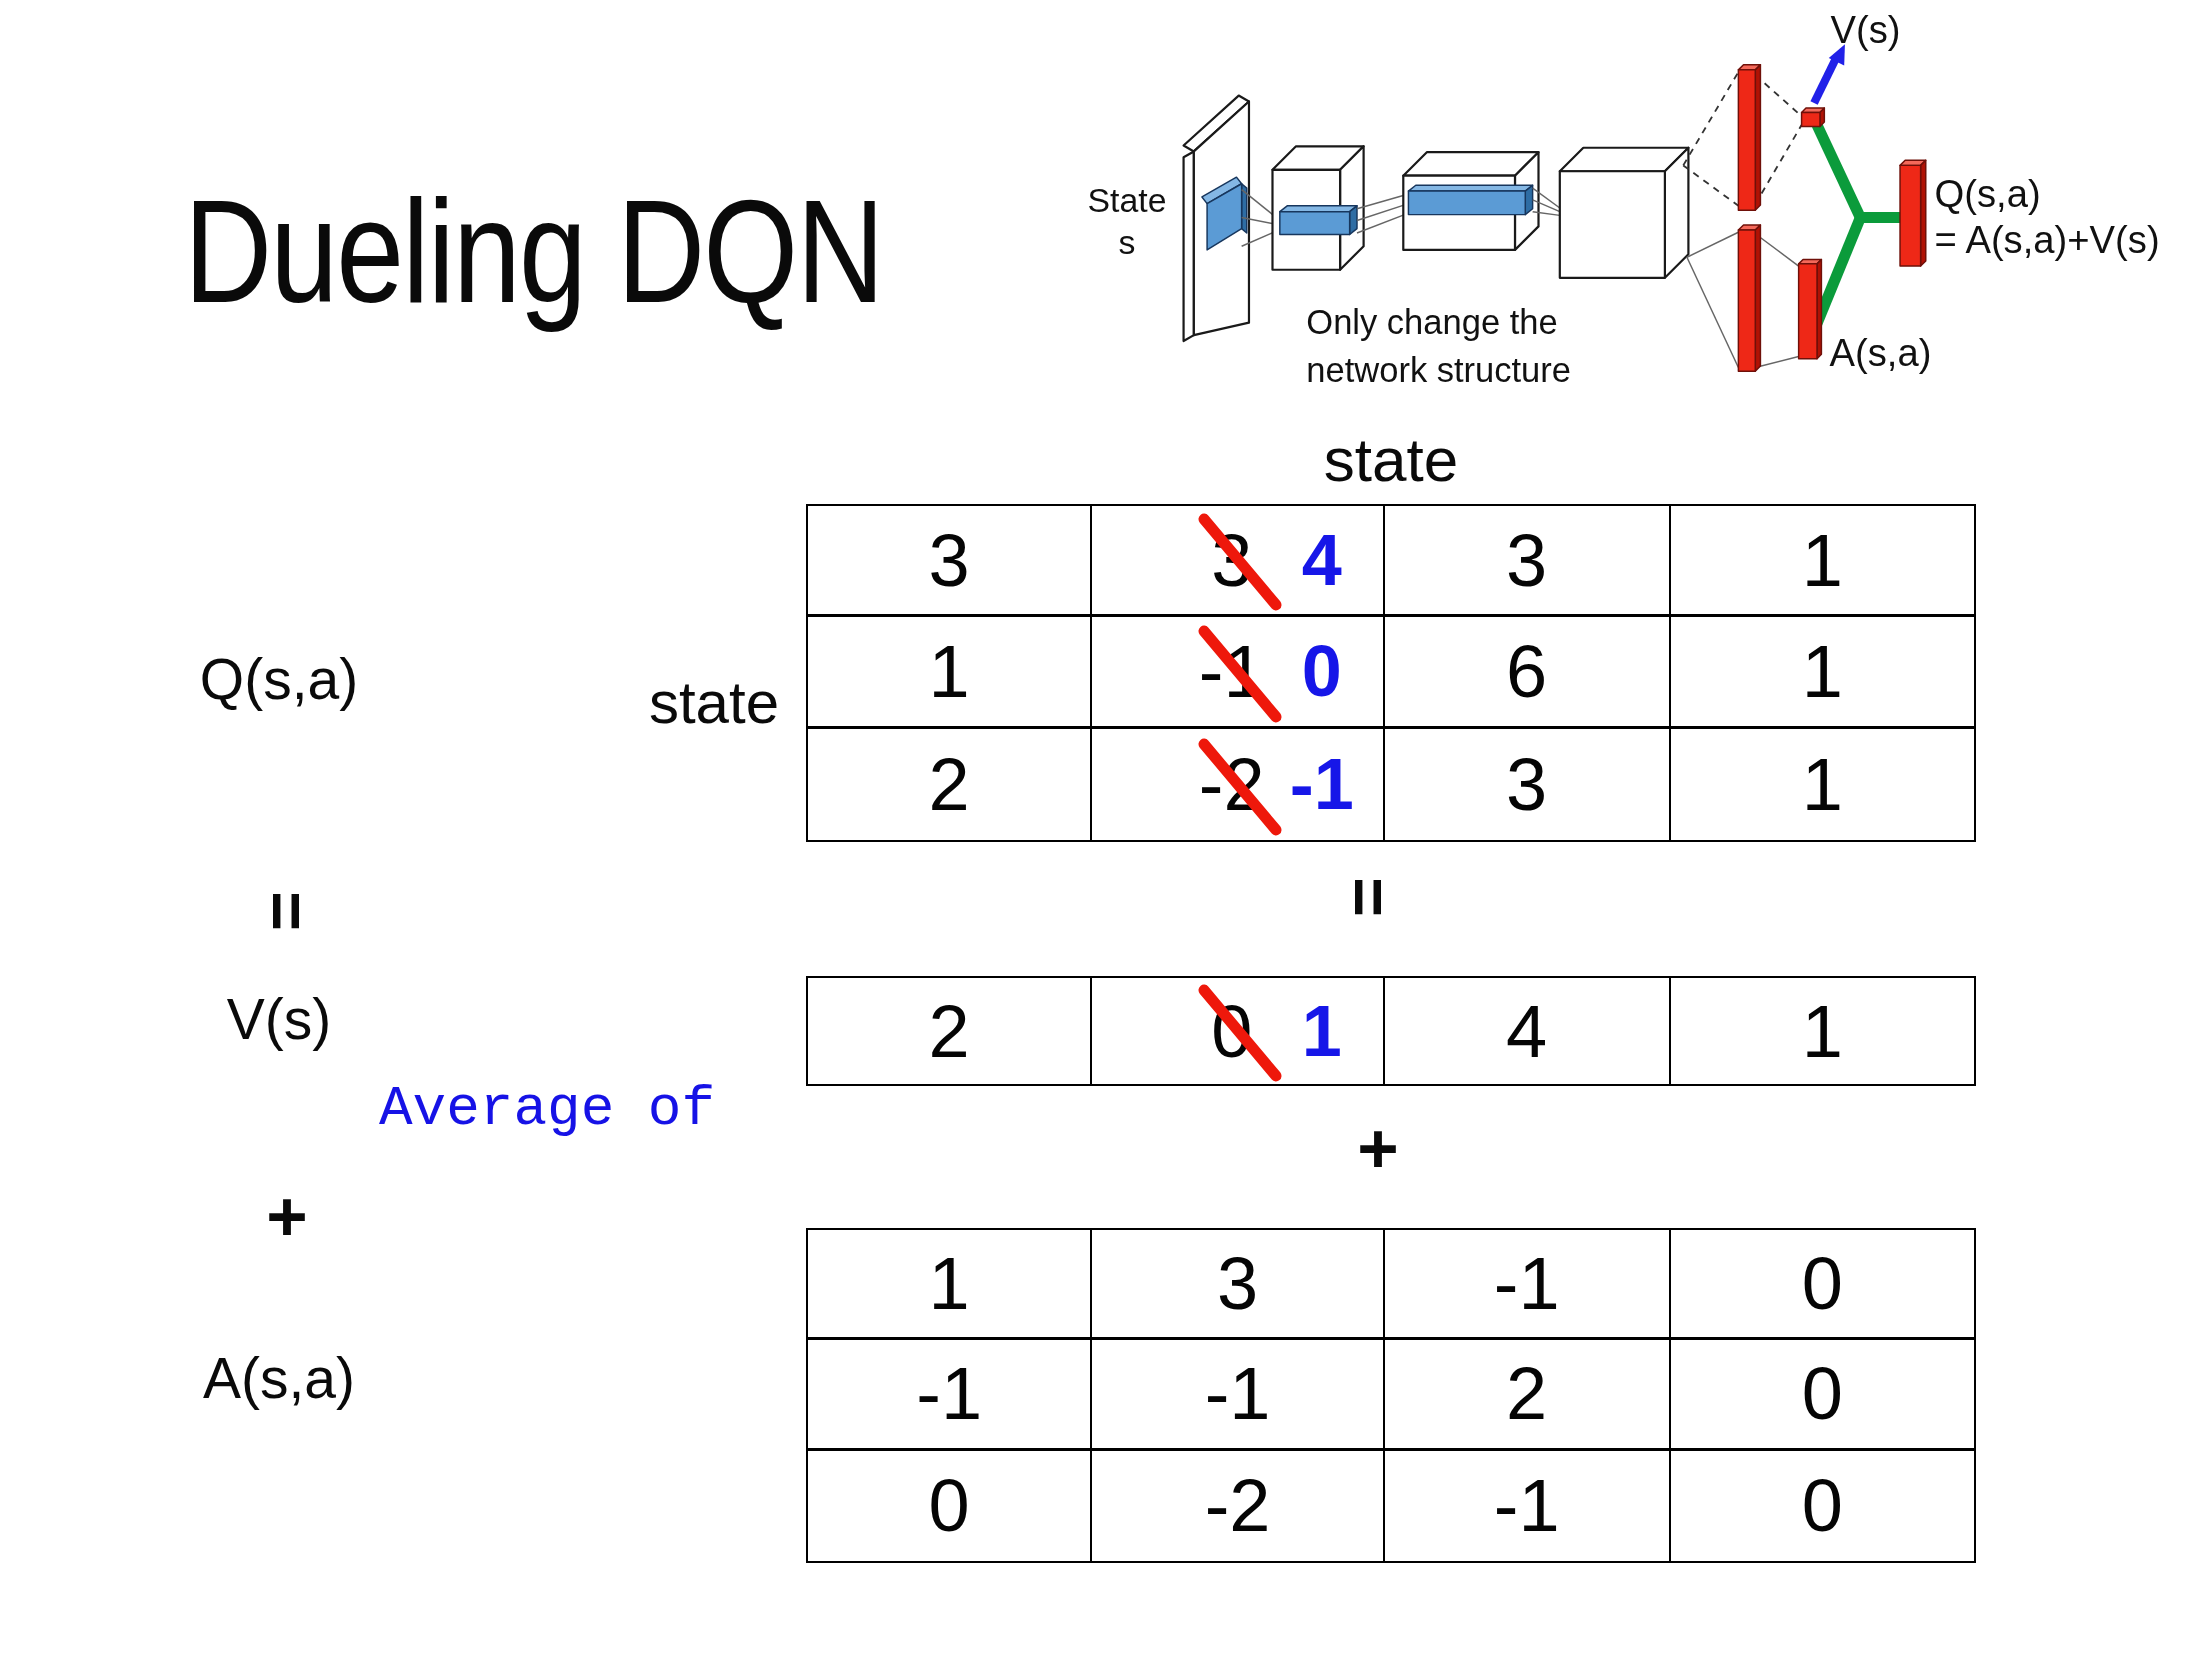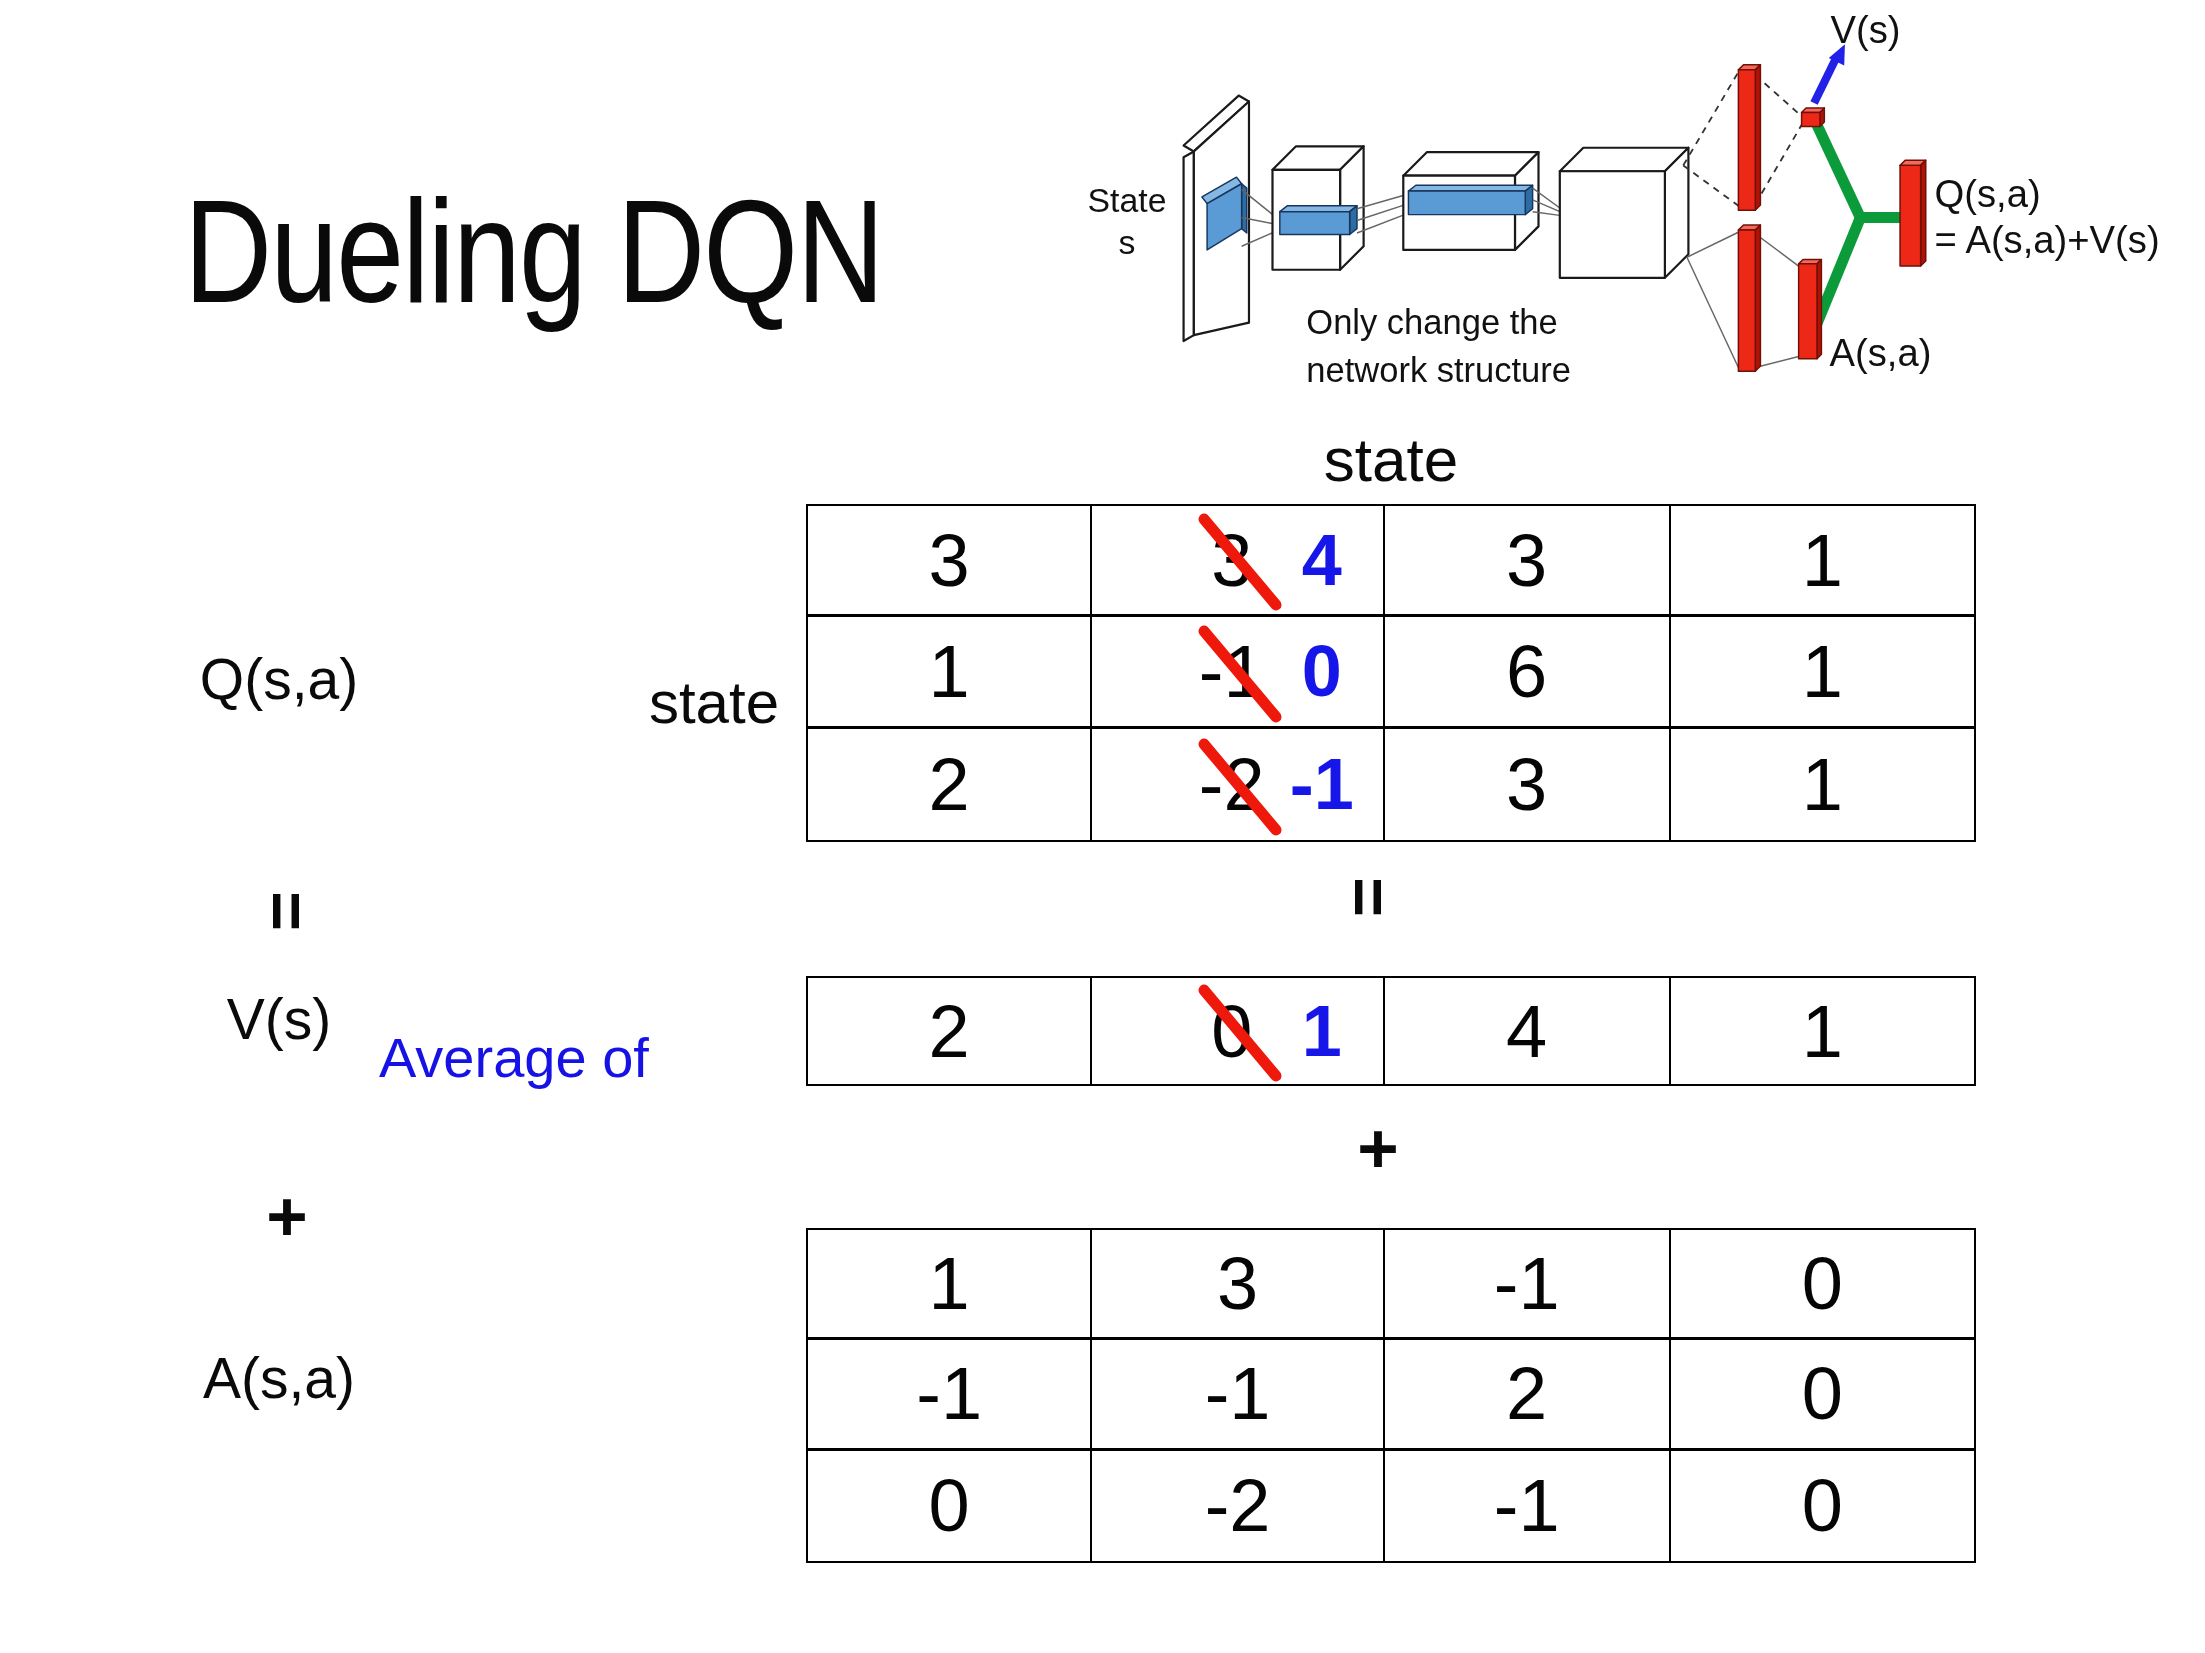--- a/index.html
+++ b/index.html
@@ -51,21 +51,21 @@
   .lbl{position:absolute; line-height:1; white-space:nowrap;}
   .lbl.center{width:294px; left:132px; text-align:center;}
   .state-header{left:806px; width:1170px; top:429px; font-size:62px; text-align:center;}
   .action-label{left:470px; width:309px; top:673px; font-size:60px; text-align:right;}
   .q-label{top:651px; font-size:57px;}
   .v-label{top:991px; font-size:57px;}
   .a-label{top:1350px; font-size:57px;}
   .note{
     position:absolute; left:379px; color:#1612e6; font-size:56px; line-height:1.7;
   }
-  .note.avg{top:1010px;}
+  .note.avg{top:1062px;font-family:Liberation Mono, monospace;}
   .note.sum{top:1438px;}
 
   .sym{
     position:absolute; width:88px; height:88px;
     display:flex; align-items:center; justify-content:center; line-height:1;
   }
   .sym .rot{transform:rotate(90deg); font-size:68px; font-weight:600;}
   .sym .plus{font-size:71px; font-weight:700;}
   .sym.eq-left{left:243px; top:867px;}
   .sym.eq-mid{left:1325px; top:853px;}

